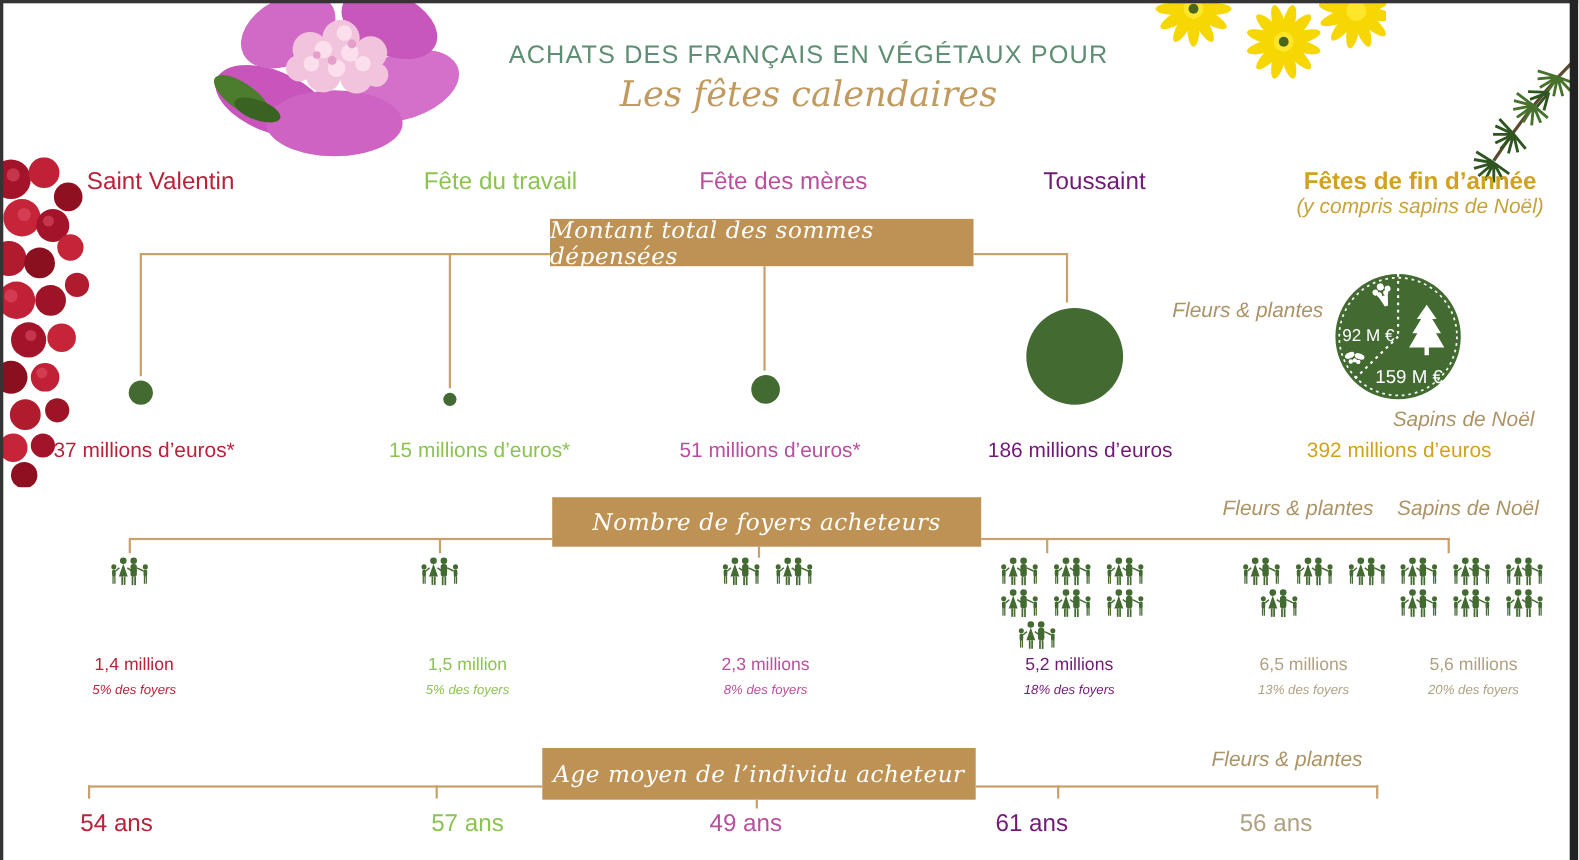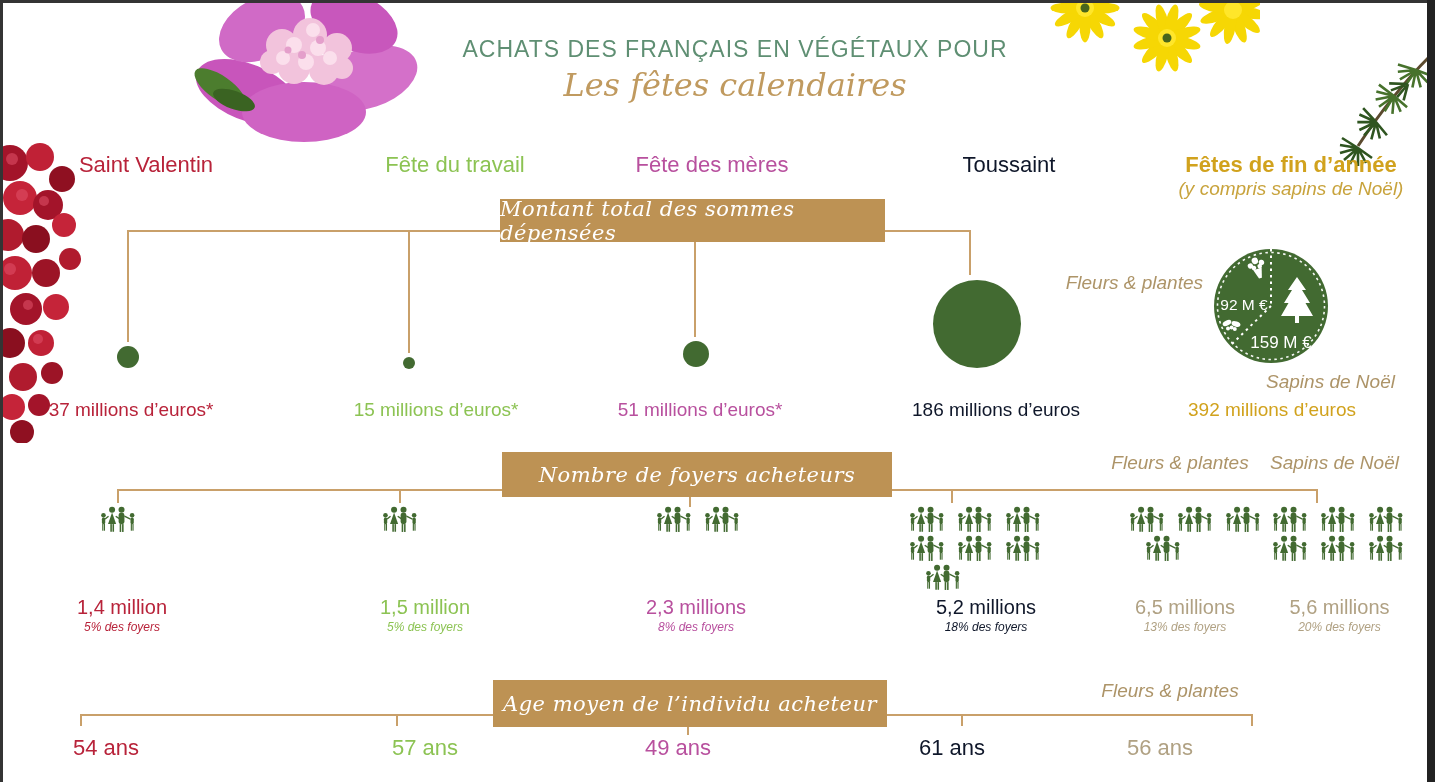--- a/index.html
+++ b/index.html
@@ -7,34 +7,34 @@
   #stage{position:relative;width:1435px;height:782px;background:#fff;overflow:hidden;}
   .abs{position:absolute;}
   .center{text-align:center;}
   
   .edge{background:#343434;}
   
   .title-top{left:455px;top:36px;width:560px;font-size:23px;letter-spacing:1px;color:#5f8f73;}
   .title-script{left:435px;top:66px;width:600px;font-family:"DejaVu Serif",serif;font-style:italic;font-size:32px;color:#c09a5f;}
   
   .col-head{font-size:22px;top:152px;height:30px;}
-  .c-val{color:#b8233a;} .c-trav{color:#8cc353;margin-left:25px;} .c-mere{color:#b8509e;} .c-tous{color:#0f172a;margin-left:14px;} .c-gold{color:#d1a21d;} .c-tan{color:#b0a183;}
+  .c-val{color:#b8233a;} .c-trav{color:#8cc353;margin-left:25px;} .c-mere{color:#b8509e;} .c-tous{color:#701a75;} .c-gold{color:#d1a21d;} .c-tan{color:#b0a183;}
   .col5-sub{font-size:19px;font-style:italic;font-weight:normal;color:#c8a33c;}
   
   .banner{background:#bd9254;color:#fff;display:flex;align-items:center;justify-content:center;
           font-family:"DejaVu Serif",serif;font-style:italic;font-size:21px;letter-spacing:.5px;}
   
   .hline{height:2px;background:#c9a06a;}
   .vline{width:2px;background:#c9a06a;}
   
   .bubble{background:#426a31;border-radius:50%;}
   
   .lbl-it{font-style:italic;font-size:19px;color:#ad9468;}
   .amount{font-size:19px;top:399px;}
-  .hh-val{font-size:20px;top:596px;}
+  .hh-val{font-size:16px;top:596px;}
   .hh-share{font-size:12px;font-style:italic;top:620px;}
   .age-val{font-size:22px;top:735px;}
   
   .fam-cluster{display:flex;flex-direction:column;gap:2px;}
   .fam-row{display:flex;gap:10px;}
   .fam{width:38px;height:27px;fill:#426a31;flex:0 0 auto;}
   svg text{font-family:"Liberation Sans",sans-serif;}
 </style>
 </head>
 <body>

